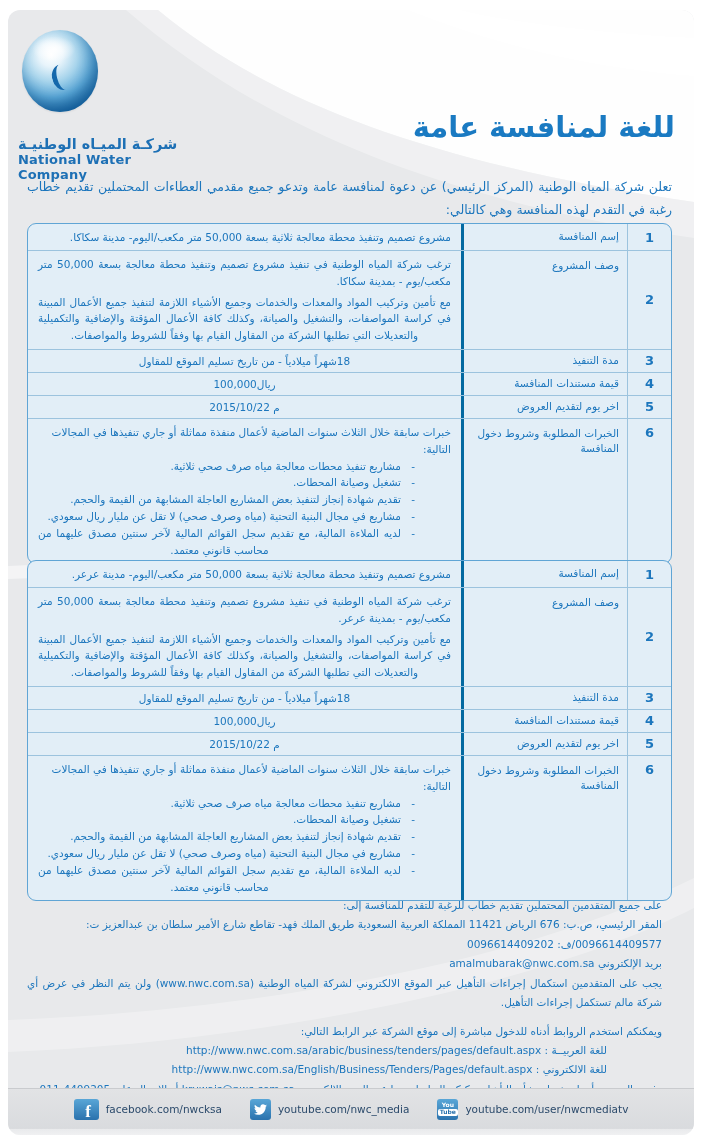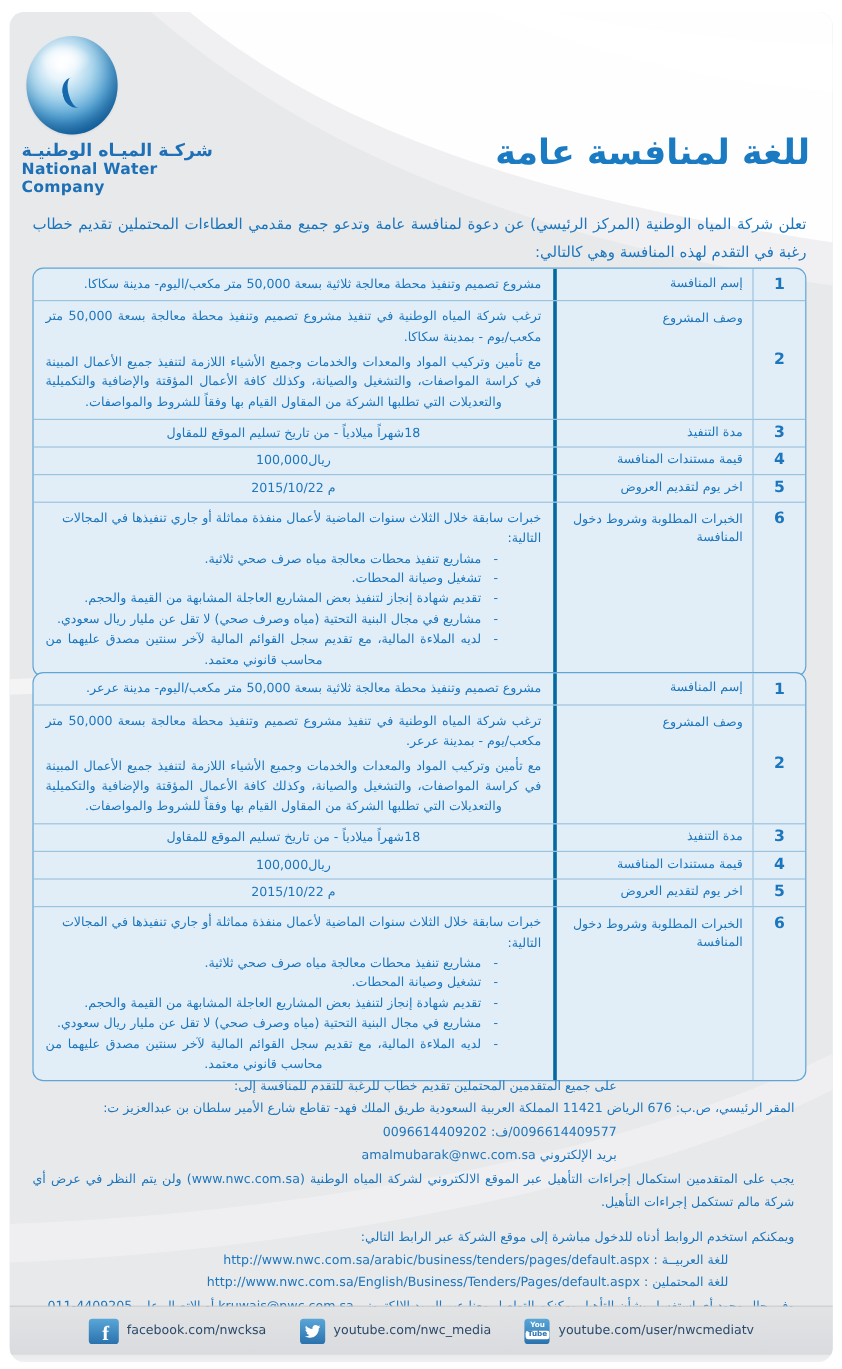--- a/index.html
+++ b/index.html
@@ -10,21 +10,21 @@
   .swoosh{position:absolute;top:0;left:0;pointer-events:none}
   
   .logo{position:absolute;top:20px;right:506px;width:170px;direction:ltr;text-align:left}
   .sphere{width:76px;height:82px;margin-left:4px;border-radius:50%;position:relative;
     background:radial-gradient(circle at 38% 30%, #ffffff 0%, #e8f4fb 16%, #a9d5ec 36%, #5aa8d8 58%, #1f76b6 78%, #115a92 100%);
     box-shadow:inset -5px -9px 14px rgba(8,58,108,.38), 0 1px 2px rgba(0,0,0,.08);}
   .sphere::before{content:"";position:absolute;left:10px;top:6px;width:44px;height:26px;border-radius:50%;
     background:radial-gradient(ellipse at center,rgba(255,255,255,.95),rgba(255,255,255,0) 70%);}
   .sphere::after{content:"";position:absolute;left:30px;top:34px;width:16px;height:26px;border-radius:50%;
     border-left:5px solid #1568ab;transform:rotate(-14deg);}
-  .logo-ar{margin-top:6px;color:#1d70b5;font-size:14.5px;font-weight:bold;direction:rtl;text-align:left}
+  .logo-ar{margin-top:24px;color:#1d70b5;font-size:14.5px;font-weight:bold;direction:rtl;text-align:left}
   .logo-en{color:#1d70b5;font-size:13px;font-weight:bold;letter-spacing:.2px}
   
   .title{position:absolute;top:100px;left:19px;right:19px;text-align:right;
          color:#1a7ac2;font-size:29px;font-weight:bold}
   .intro{position:absolute;top:166px;right:22px;left:19px;color:#1c76bd;font-size:12.5px;
          line-height:1.8;text-align:justify}
   
   .ttable{position:absolute;right:22px;left:19px;background:#e2eef7;border:1px solid #60a5d5;
           border-radius:9px;overflow:hidden;color:#1c76bd;font-size:10.5px}
   .t1{top:213px}.t2{top:550px}
@@ -46,21 +46,21 @@
   .val.para p{margin:0 0 4px 0;text-align:justify}
   .val.para p.p2{text-align-last:center;margin-bottom:0}
   .lead{text-align:right}
   .bullet{position:relative;padding-right:50px;text-align:right}
   .bullet::before{content:"-";position:absolute;right:36px;top:0}
   .bullet.wide{text-align:justify;text-align-last:center}
   
   .fnotes{position:absolute;top:886px;right:22px;left:19px;padding-left:0;padding-right:10px;
           color:#1c76bd;font-size:10.5px;line-height:1.85;text-align:right}
   .fline{margin:0}
-  .ind1{margin-right:148px}
+  .ind1{}
   .ind2{margin-right:55px}
   .gap-top{margin-top:9px}
   .ltrbit{direction:ltr;unicode-bidi:isolate;display:inline-block}
   .bold{font-weight:normal}
   .just{text-align:justify}
   
   .social{position:absolute;left:0;right:0;top:1078px;height:40px;
           background:linear-gradient(#e2e3e5,#d9dbde);border-top:1px solid #c9cbce;
           display:flex;align-items:center;justify-content:center;gap:28px;direction:ltr}
   .sitem{display:flex;align-items:center;gap:7px;color:#2b4a6b;font-size:10.5px}
@@ -189,21 +189,21 @@
       <span>بريد الإلكتروني</span>
       <span class="ltrbit bold">amalmubarak@nwc.com.sa</span>
     </div>
     <div class="fline just">يجب على المتقدمين استكمال إجراءات التأهيل عبر الموقع الالكتروني لشركة المياه الوطنية (www.nwc.com.sa) ولن يتم النظر في عرض أي شركة مالم تستكمل إجراءات التأهيل.</div>
     <div class="fline gap-top">ويمكنكم استخدم الروابط أدناه للدخول مباشرة إلى موقع الشركة عبر الرابط التالي:</div>
     <div class="fline ind2">
       <span>للغة العربيــة :</span>
       <span class="ltrbit bold">http://www.nwc.com.sa/arabic/business/tenders/pages/default.aspx</span>
     </div>
     <div class="fline ind2">
-      <span>للغة المحتملين :</span>
+      <span>للغة الالكتروني :</span>
       <span class="ltrbit bold">http://www.nwc.com.sa/English/Business/Tenders/Pages/default.aspx</span>
     </div>
     <div class="fline">
       <span>وفي حال وجود أي استفسار بشأن التأهيل يمكنكم التواصل معنا عبر البريد الإلكتروني</span>
       <span class="ltrbit bold">kruwais@nwc.com.sa</span>
       <span>أو الاتصال على 4409205-011</span>
     </div>
   </div>
 
   <div class="social">

